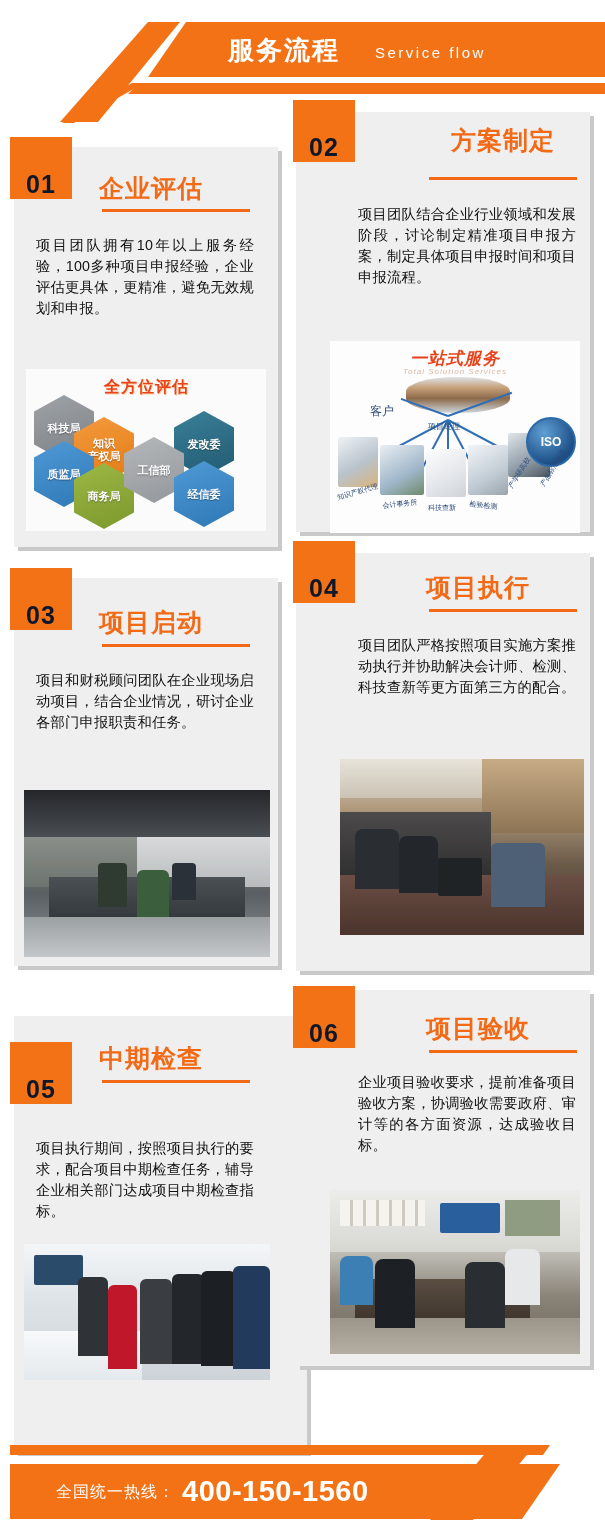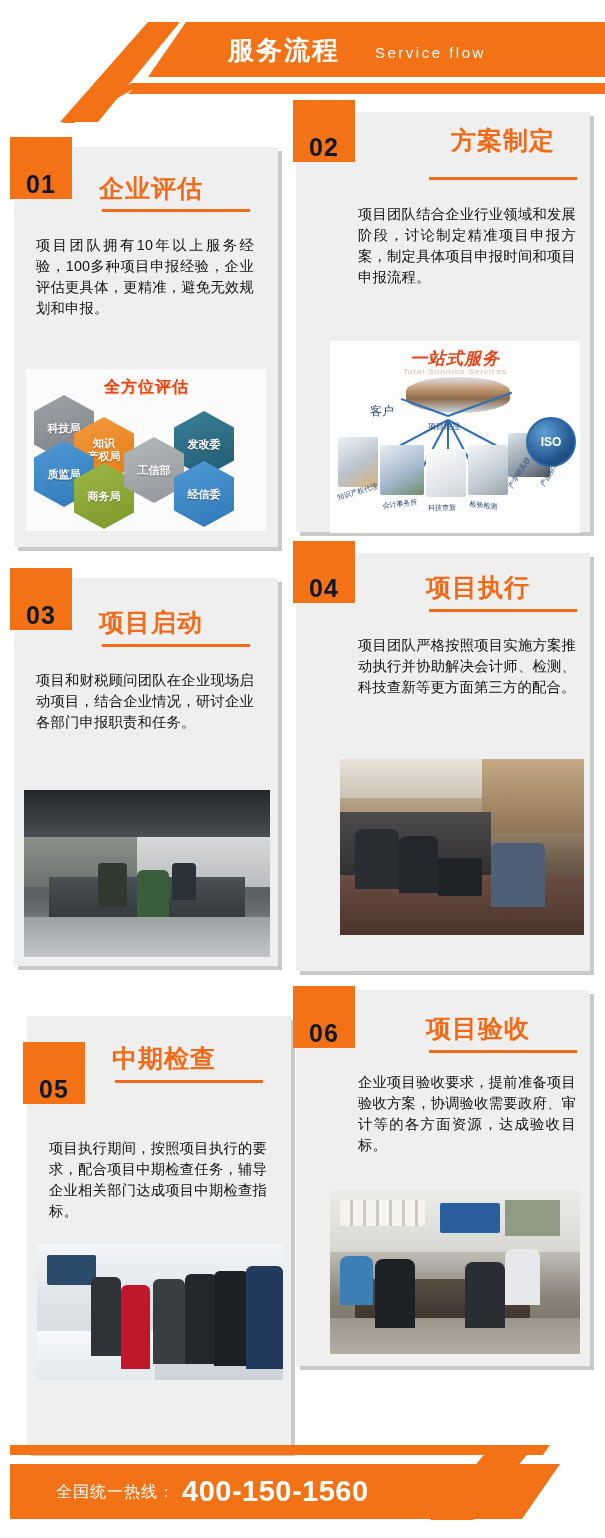--- a/index.html
+++ b/index.html
@@ -272,21 +272,21 @@
       <div style="position:absolute;left:62%;top:48%;width:22%;height:36%;background:#4e6076;border-radius:6px 6px 0 0;"></div>
       <div style="position:absolute;left:6%;top:40%;width:18%;height:34%;background:#2a2d31;border-radius:8px 8px 0 0;"></div>
       <div style="position:absolute;left:24%;top:44%;width:16%;height:32%;background:#23272c;border-radius:8px 8px 0 0;"></div>
     </div>
 
     <div class="badge" style="left:-3px;top:-12px;width:62px;height:62px;">
       <span>04</span>
     </div>
   </div>
 
-  <div class="card" style="left:27px;top:1016px;width:264px;height:436px;">
+  <div class="card" style="left:14px;top:1016px;width:264px;height:436px;padding-left:29px;">
     <div class="card-title" style="left:85px;top:26px;">中期检查</div>
     <div class="card-rule" style="left:88px;top:64px;width:148px;"></div>
     <div class="card-body" style="left:22px;top:122px;width:218px;">项目执行期间，按照项目执行的要求，配合项目中期检查任务，辅导企业相关部门达成项目中期检查指标。</div>
 
     <div class="photo" style="left:10px;top:228px;width:246px;height:136px;
       background:linear-gradient(180deg,#eef1f4 0%,#dfe4e9 40%,#cdd3d8 100%);">
       <div style="position:absolute;left:0;top:0;width:100%;height:34%;background:linear-gradient(180deg,#f4f6f8,#e2e7eb);"></div>
       <div style="position:absolute;left:4%;top:8%;width:20%;height:22%;background:#2b4b6b;border-radius:2px;"></div>
       <div style="position:absolute;left:0;top:64%;width:48%;height:36%;background:linear-gradient(180deg,#f7f9fa,#e4e9ed);"></div>
       <div style="position:absolute;left:22%;top:24%;width:12%;height:58%;background:#2f3338;border-radius:6px 6px 0 0;"></div>

